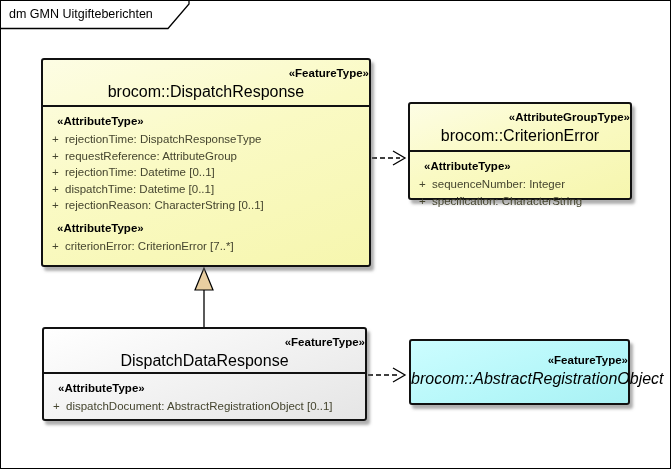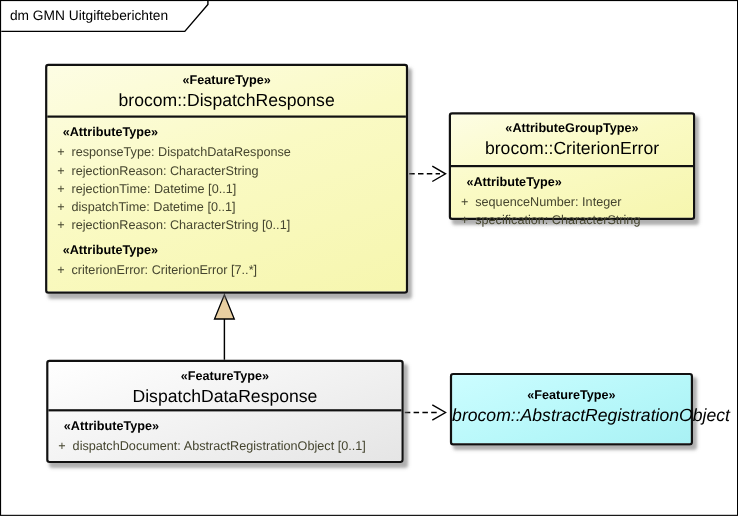--- a/index.html
+++ b/index.html
@@ -21,21 +21,21 @@
     position:absolute;z-index:2;
     box-sizing:border-box;
     border:2px solid #111;
     border-radius:3px;
     box-shadow:3px 4px 3px rgba(110,110,110,0.55);
   }
   .cls-yellow{background:linear-gradient(160deg,#fdfde4 0%,#fafac4 45%,#f6f6ae 100%);}
   .cls-gray{background:linear-gradient(160deg,#ffffff 0%,#f2f2f2 50%,#e5e5e5 100%);}
   .cls-cyan{background:linear-gradient(160deg,#ccfdff 0%,#b5f7f9 60%,#a9f1f4 100%);}
   .class-header{box-sizing:border-box;text-align:center;padding-top:6px;}
-  .stereotype{font-size:11.5px;font-weight:bold;color:#000;line-height:15px;}
+  .stereotype{font-size:11.5px;font-weight:bold;color:#000;line-height:15px;text-align:right;}
   .class-name{font-size:16px;font-weight:normal;color:#000;line-height:17px;padding-top:2px;}
   .name-italic{font-style:italic;text-align:center;}
   .class-attrs{border-top:2px solid #111;padding:6px 4px 3px 4px;}
   .section-label{font-size:11.5px;font-weight:bold;color:#000;margin:1px 0 2px 10px;line-height:15px;}
   .section-gap{margin-top:7px;}
   .attr-row{display:flex;font-size:11.5px;color:#45452f;line-height:16.5px;white-space:nowrap;}
   .attr-plus{width:13px;margin-left:5px;flex:0 0 13px;}
 </style>
 </head>
 <body>
@@ -68,25 +68,25 @@
 
   <div class="uml-class cls-yellow" style="left:40px;top:57px;width:330px;height:209px;">
     <div class="class-header" style="height:45px;">
       <div class="stereotype">«FeatureType»</div>
       <div class="class-name">brocom::DispatchResponse</div>
     </div>
     <div class="class-attrs">
       <div class="section-label">«AttributeType»</div>
       <div class="attr-row">
         <span class="attr-plus">+</span>
-        <span>responseType: DispatchDataResponse</span>
+        <span>rejectionTime: DispatchResponseType</span>
       </div>
       <div class="attr-row">
         <span class="attr-plus">+</span>
-        <span>rejectionReason: CharacterString</span>
+        <span>requestReference: AttributeGroup</span>
       </div>
       <div class="attr-row">
         <span class="attr-plus">+</span>
         <span>rejectionTime: Datetime [0..1]</span>
       </div>
       <div class="attr-row">
         <span class="attr-plus">+</span>
         <span>dispatchTime: Datetime [0..1]</span>
       </div>
       <div class="attr-row">

